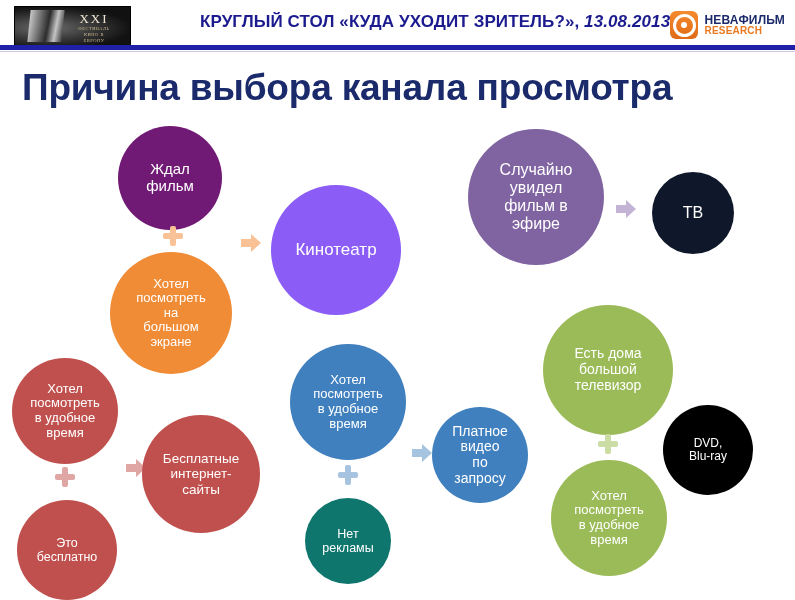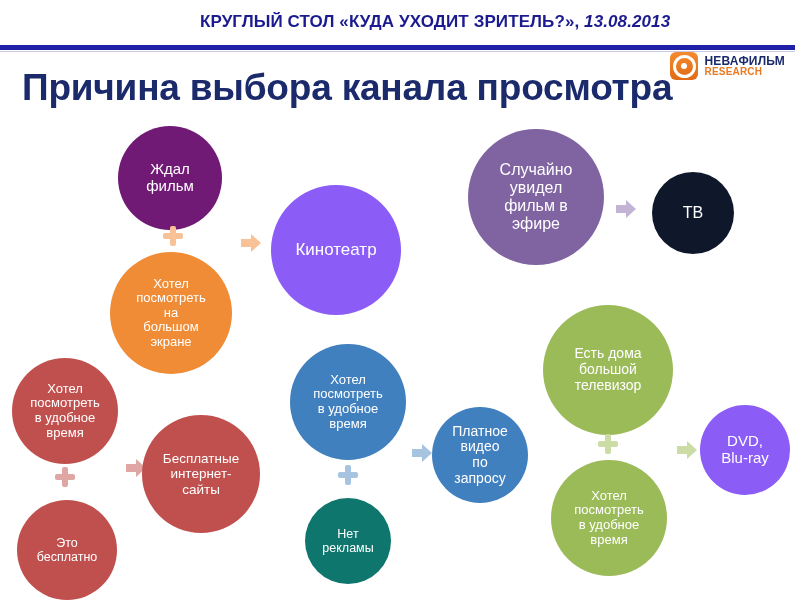--- a/index.html
+++ b/index.html
@@ -37,21 +37,21 @@
 
   .hdr-title{
     position:absolute;left:200px;top:12px;width:400px;text-align:center;
     color:#1b1b8f;font-size:17px;font-weight:bold;letter-spacing:.1px;
     white-space:nowrap;
   }
   .hdr-title .date{font-style:italic;}
 
   .hdr-logo-right{
     position:absolute;right:10px;top:8px;height:34px;
-    display:flex;align-items:center;gap:6px;margin-top:41px;
+    display:flex;align-items:center;gap:6px;
   }
   .nf-mark{
     width:28px;height:28px;border-radius:6px;flex:0 0 auto;
     background:linear-gradient(180deg,#f58a2e 0%,#e06a16 100%);
     display:flex;align-items:center;justify-content:center;
   }
   .nf-mark .ring{
     width:17px;height:17px;border-radius:50%;
     border:3px solid #ffffff;
     display:flex;align-items:center;justify-content:center;
@@ -111,20 +111,27 @@
     position:absolute;left:10px;top:0;width:0;height:0;
     border-top:9px solid transparent;border-bottom:9px solid transparent;
     border-left:10px solid currentColor;
   }
 </style>
 </head>
 <body>
 
 <div id="slide">
 
+  <div class="hdr-logo-left">
+    <div class="film"></div>
+    <div class="xxi">
+      <span>XXI</span>
+      <small>ФЕСТИВАЛЬ<br>КИНО В<br>ЕВРОПУ</small>
+    </div>
+  </div>
 
   <div class="hdr-title" style="color: rgb(27, 27, 143);">
     <span>КРУГЛЫЙ СТОЛ «КУДА УХОДИТ ЗРИТЕЛЬ?»,</span><span class="date"> 13.08.2013</span>
   </div>
 
   <div class="hdr-logo-right">
     <span class="nf-mark">
       <span class="ring">
           <i></i>
         </span>
@@ -220,18 +227,18 @@
 
     <div class="bubble" style="left: 551px; top: 460px; width: 116px; height: 116px; font-size: 13px; background: rgb(155, 187, 89);">
       <span>Хотел<br>посмотреть<br>в удобное<br>время</span>
     </div>
 
     <div class="arrow" style="left:677px;top:441px;color:#CBDCA4;">
       <span class="tail"></span>
         <span class="head"></span>
     </div>
 
-    <div class="bubble" style="left: 700px; top: 405px; width: 90px; height: 90px; font-size: 15px; background: #8b5cf6;">
+    <div class="bubble" style="left: 663px; top: 405px; width: 90px; height: 90px; font-size: 12px; background: #000000;">
       <span>DVD,<br>Blu-ray</span>
     </div>
 
   </div>
 </div>
 
 </body></html>

